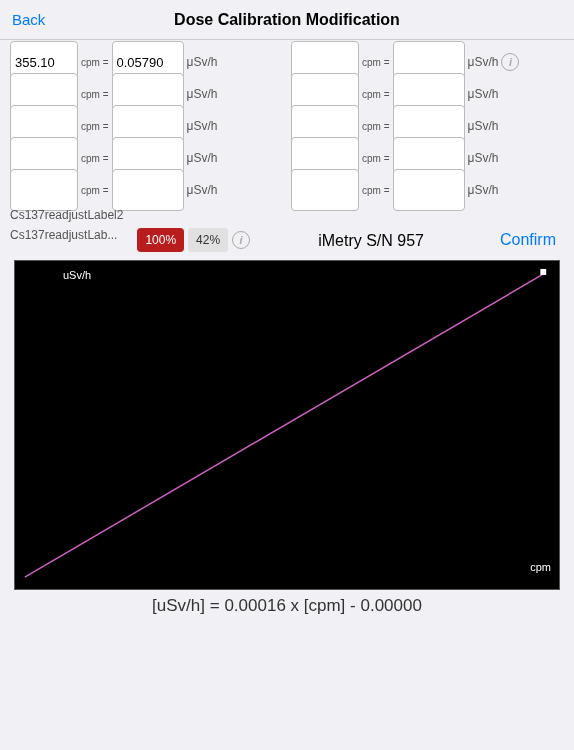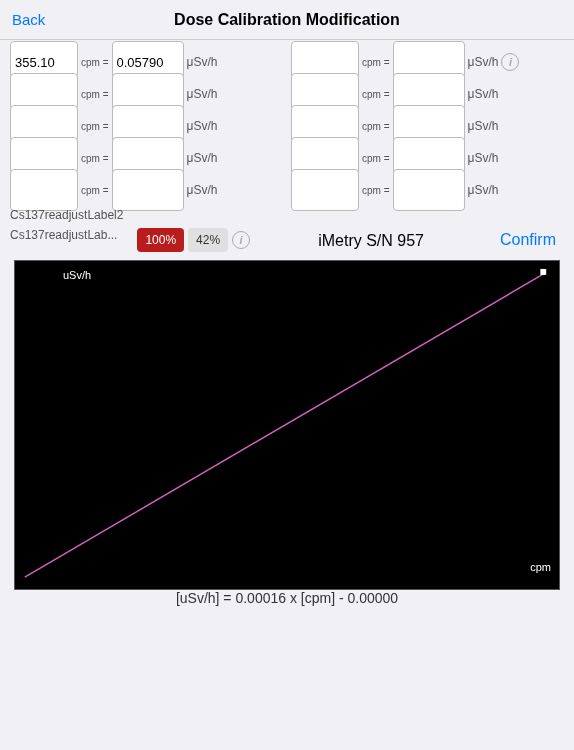--- a/index.html
+++ b/index.html
@@ -187,21 +187,22 @@
       font-size: 11px;
     }
     .chart-svg {
       width: 100%;
       height: 100%;
     }
 
     
     .formula {
       text-align: center;
-      font-size: 14px;
+      margin-top: 6px;
+      font-size: 17px;
       color: #333;
     }
   </style>
 </head>
 <body>
 
 <div class="header">
   <button class="back-btn">Back</button>
   <span class="header-title">Dose Calibration Modification</span>
 </div>

